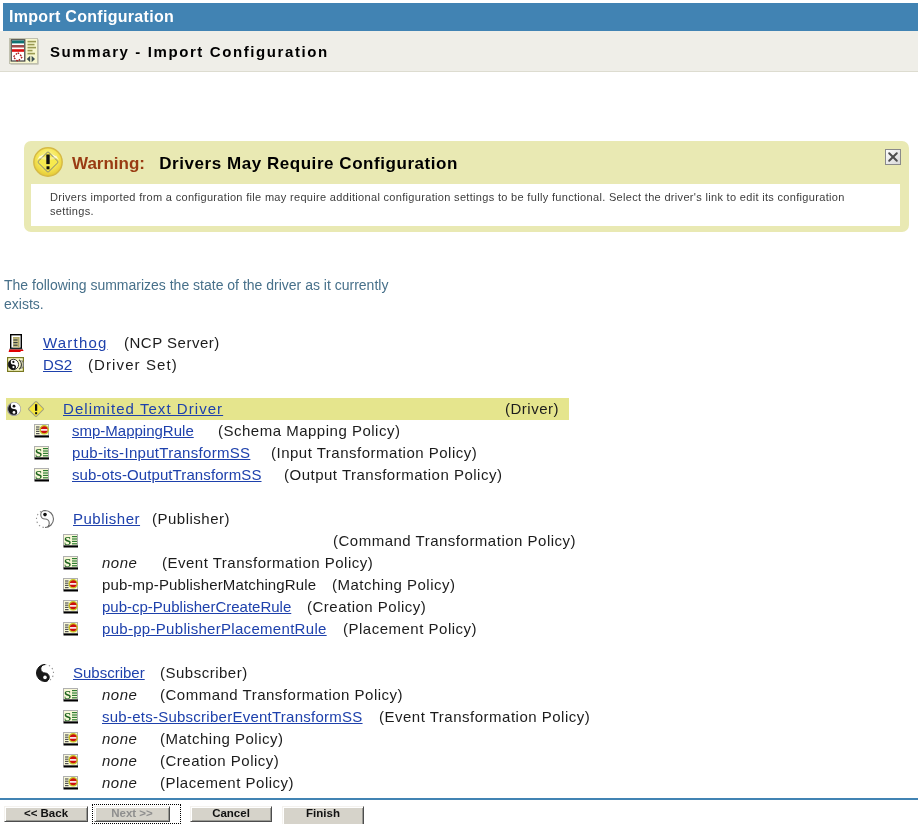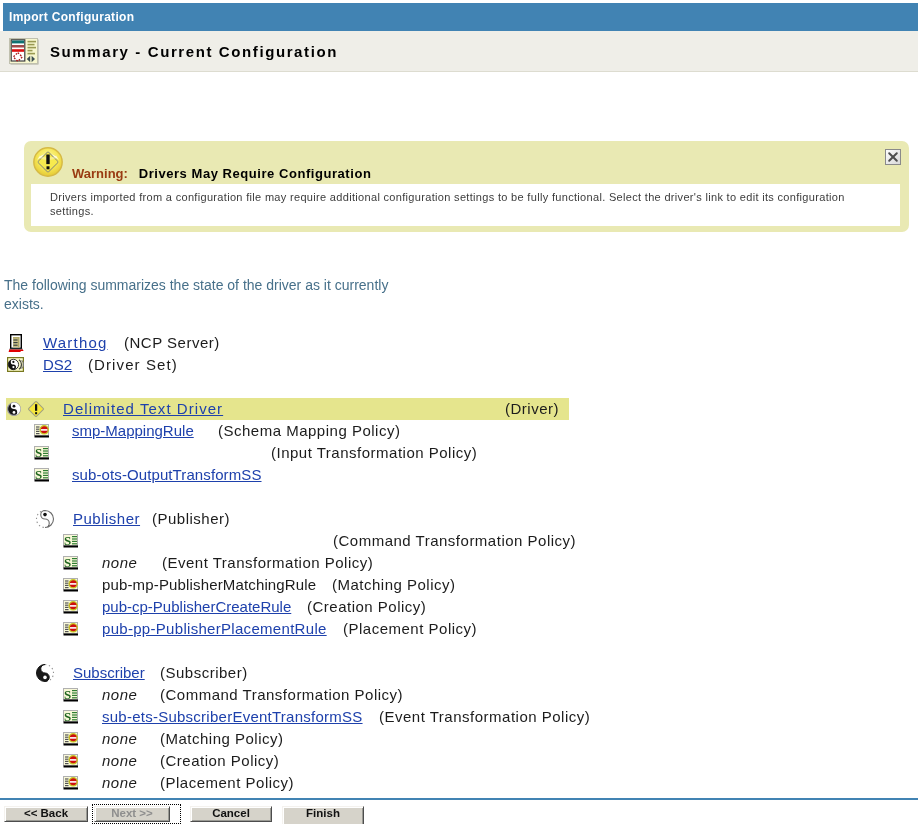--- a/index.html
+++ b/index.html
@@ -8,24 +8,24 @@
 .row{position:absolute;height:22px;font-size:15px;letter-spacing:0.5px;color:#1c1c1c;white-space:nowrap}
 .row span.nm,.row a,.row i,.row b{position:absolute;top:0;line-height:22px}
 a.lnk{color:#1e41ac;text-decoration:underline}
 .par{position:absolute;top:0;line-height:22px;color:#1c1c1c}
 .ic{position:absolute}
 </style>
 </head>
 <body>
 
 <div class="abs" style="left:3px;top:3px;right:0;height:28px;background:#4183b3;"></div>
-<div class="abs" style="left:9px;top:3px;height:16px;line-height:28px;color:#fff;font-weight:bold;font-size:12px;letter-spacing:0.3px;">Import Configuration</div>
+<div class="abs" style="left:9px;top:3px;height:16px;line-height:28px;color:#fff;font-weight:bold;font-size:16px;letter-spacing:0.3px;">Import Configuration</div>
 
 <div class="abs" style="left:0;top:31px;right:0;height:41px;background:#efeee8;border-bottom:1px solid #dddcd0;box-sizing:border-box;"></div>
-<div class="abs" style="left:50px;top:31px;height:41px;line-height:41px;color:#000;font-weight:bold;font-size:15px;letter-spacing:1.6px;">Summary - Current Configuration</div>
+<div class="abs" style="left:50px;top:31px;height:41px;line-height:41px;color:#000;font-weight:bold;font-size:15px;letter-spacing:1.6px;">Summary - Import Configuration</div>
 
 <svg class="abs" style="left:9px;top:38px" width="31" height="28" viewBox="0 0 31 28">
   <rect x="1.5" y="1.5" width="28" height="25" fill="#aaaa9a"></rect>
   <rect x="0.5" y="0.5" width="28" height="25" fill="#f7f7cf" stroke="#c0c0ae" stroke-width="1"></rect>
   <rect x="2.2" y="1.8" width="13.6" height="21.2" fill="#fff" stroke="#3c3c3c" stroke-width="1.2"></rect>
   <rect x="3" y="2.5" width="12" height="2.9" fill="#0e7272"></rect>
   <rect x="3" y="7" width="12" height="2.5" fill="#a04a4a"></rect>
   <rect x="3" y="11.2" width="12" height="2.6" fill="#dd1010"></rect>
   <polygon points="8.8,14.6 13.3,19 8.8,23.4 4.3,19" fill="none" stroke="#a81616" stroke-width="1.3" stroke-dasharray="1.7 1.5"></polygon>
   <g stroke="#999952" stroke-width="1.6">
@@ -53,21 +53,21 @@
   <circle cx="15" cy="15" r="14.2" fill="url(#wg)" stroke="#d5b945" stroke-width="1.4"></circle>
   <path d="M4,13 A11.5,8 0 0 1 26,13 A14,12 0 0 0 4,13 Z" fill="#ffffff" opacity="0.75"></path>
   <g transform="rotate(45 15 15)">
     <rect x="7.6" y="7.6" width="14.8" height="14.8" rx="1.4" fill="#f7ea4e" stroke="#9a9a70" stroke-width="1"></rect>
   </g>
   <path d="M6,8.5 Q15,12.5 24,8.5 L24,11 Q15,15 6,11 Z" fill="#ffffff" opacity="0.35"></path>
   <rect x="13.3" y="7.5" width="3.4" height="9.6" fill="#101010"></rect>
   <rect x="13.5" y="19.3" width="3" height="3" fill="#101010"></rect>
 </svg>
 
-<div class="abs" style="left:72px;top:161px;height:26px;line-height:26px;font-size:13px;font-weight:bold;color:#993b12;">Warning:&nbsp;&nbsp; <span style="color:#000;letter-spacing:0.55px;">Drivers May Require Configuration</span></div>
+<div class="abs" style="left:72px;top:151px;height:26px;line-height:26px;font-size:17px;font-weight:bold;color:#993b12;">Warning:&nbsp;&nbsp; <span style="color:#000;letter-spacing:0.55px;">Drivers May Require Configuration</span></div>
 
 <div class="abs" style="left:885px;top:149px;width:14px;height:14px;background:linear-gradient(135deg,#fdfdfd,#d8d8d8);border:1px solid #8a8a8a;">
 <svg width="14" height="14" viewBox="0 0 14 14">
       <path d="M3.2,3.2 L10.8,10.8 M10.8,3.2 L3.2,10.8" stroke="#4d4d4d" stroke-width="2" stroke-linecap="round"></path>
     </svg>
 </div>
 
 <div class="abs" style="left:50px;top:190px;width:800px;font-size:11px;letter-spacing:0.32px;color:#3c3c3c;line-height:14px;">Drivers imported from a configuration file may require additional configuration settings to be fully functional. Select the driver's link to edit its configuration<br>settings.</div>
 
 <div class="abs" style="left:4px;top:276px;font-size:14px;line-height:19px;color:#47708a;">The following summarizes the state of the driver as it currently<br>exists.</div>
@@ -144,36 +144,38 @@
     <rect x="0.5" y="0.5" width="14" height="11" fill="#f8f8d8" stroke="#b0b0b0" stroke-width="1"></rect>
     <rect x="0.5" y="11.5" width="14.5" height="2" fill="#000"></rect>
     <text x="1" y="10.5" font-family="Liberation Serif" font-size="13" font-weight="bold" fill="#1e641e">S</text>
     <g stroke="#2e7d32" stroke-width="1.2">
         <line x1="9" y1="2.6" x2="14" y2="2.6"></line>
         <line x1="9" y1="5" x2="14" y2="5"></line>
         <line x1="9" y1="7.4" x2="14" y2="7.4"></line>
         <line x1="9" y1="9.8" x2="14" y2="9.8"></line>
       </g>
   </svg>
+  <a class="lnk" style="left:72px;letter-spacing:0.3px" href="#2">pub-its-InputTransformSS</a>
   <span class="par" style="left:271px">(Input Transformation Policy)</span>
 </div>
 
 <div class="row" style="left:0;top:464px;width:918px;">
   <svg class="ic" style="left:34px;top:4px" width="15" height="14" viewBox="0 0 15 14">
     <rect x="0.5" y="0.5" width="14" height="11" fill="#f8f8d8" stroke="#b0b0b0" stroke-width="1"></rect>
     <rect x="0.5" y="11.5" width="14.5" height="2" fill="#000"></rect>
     <text x="1" y="10.5" font-family="Liberation Serif" font-size="13" font-weight="bold" fill="#1e641e">S</text>
     <g stroke="#2e7d32" stroke-width="1.2">
         <line x1="9" y1="2.6" x2="14" y2="2.6"></line>
         <line x1="9" y1="5" x2="14" y2="5"></line>
         <line x1="9" y1="7.4" x2="14" y2="7.4"></line>
         <line x1="9" y1="9.8" x2="14" y2="9.8"></line>
       </g>
   </svg>
   <a class="lnk" style="left:72px;letter-spacing:0.1px" href="#3">sub-ots-OutputTransformSS</a>
+  <span class="par" style="left:284px">(Output Transformation Policy)</span>
 </div>
 
 <div class="row" style="left:0;top:508px;width:918px;">
   <svg class="ic" style="left:35px;top:1px" width="20" height="20" viewBox="0 0 20 20">
     <path d="M10,1.5 A8.5,8.5 0 0 0 10,18.5" fill="none" stroke="#909090" stroke-width="1.1" stroke-dasharray="1.3 2.7"></path>
     <path d="M10,1.5 A4.25,4.25 0 0 0 10,10 A4.25,4.25 0 0 1 10,18.5 A8.5,8.5 0 0 0 10,1.5 Z" fill="#fdfdfd" stroke="#6a6a6a" stroke-width="1.1"></path>
     <circle cx="10" cy="5.6" r="1.8" fill="#111"></circle>
   </svg>
   <a class="lnk" style="left:73px" href="#p">Publisher</a>
   <span class="par" style="left:152px">(Publisher)</span>

